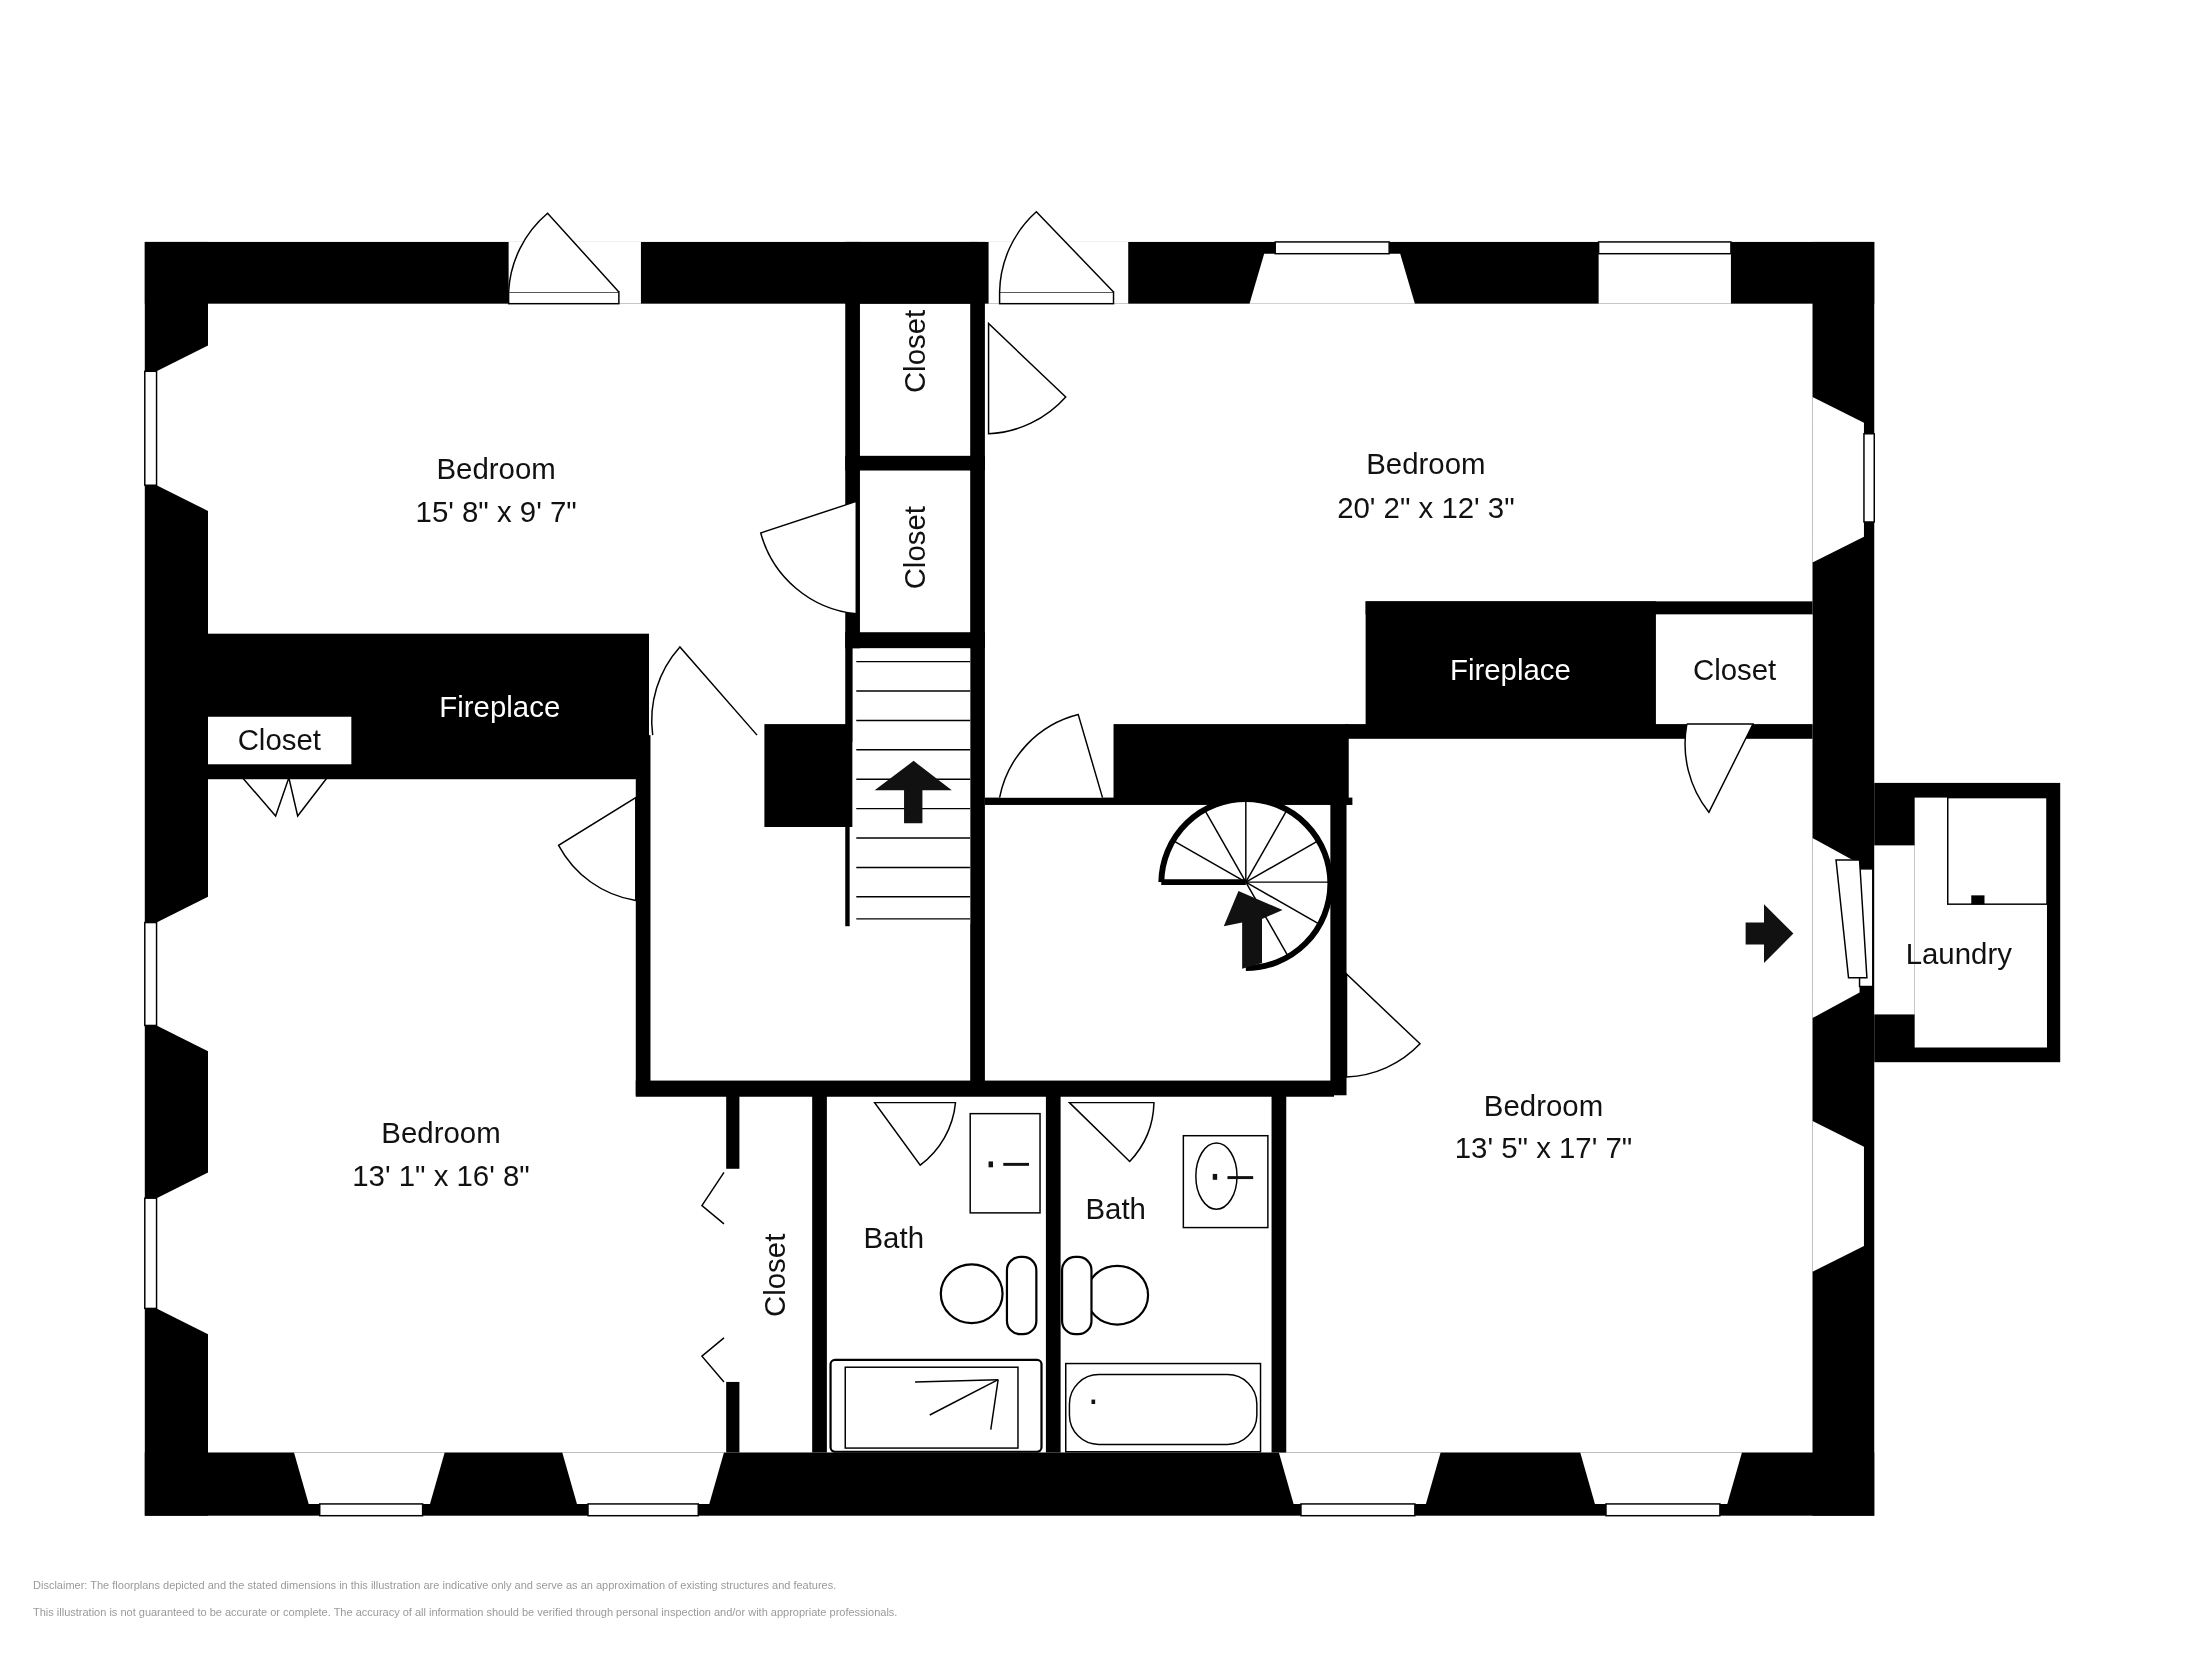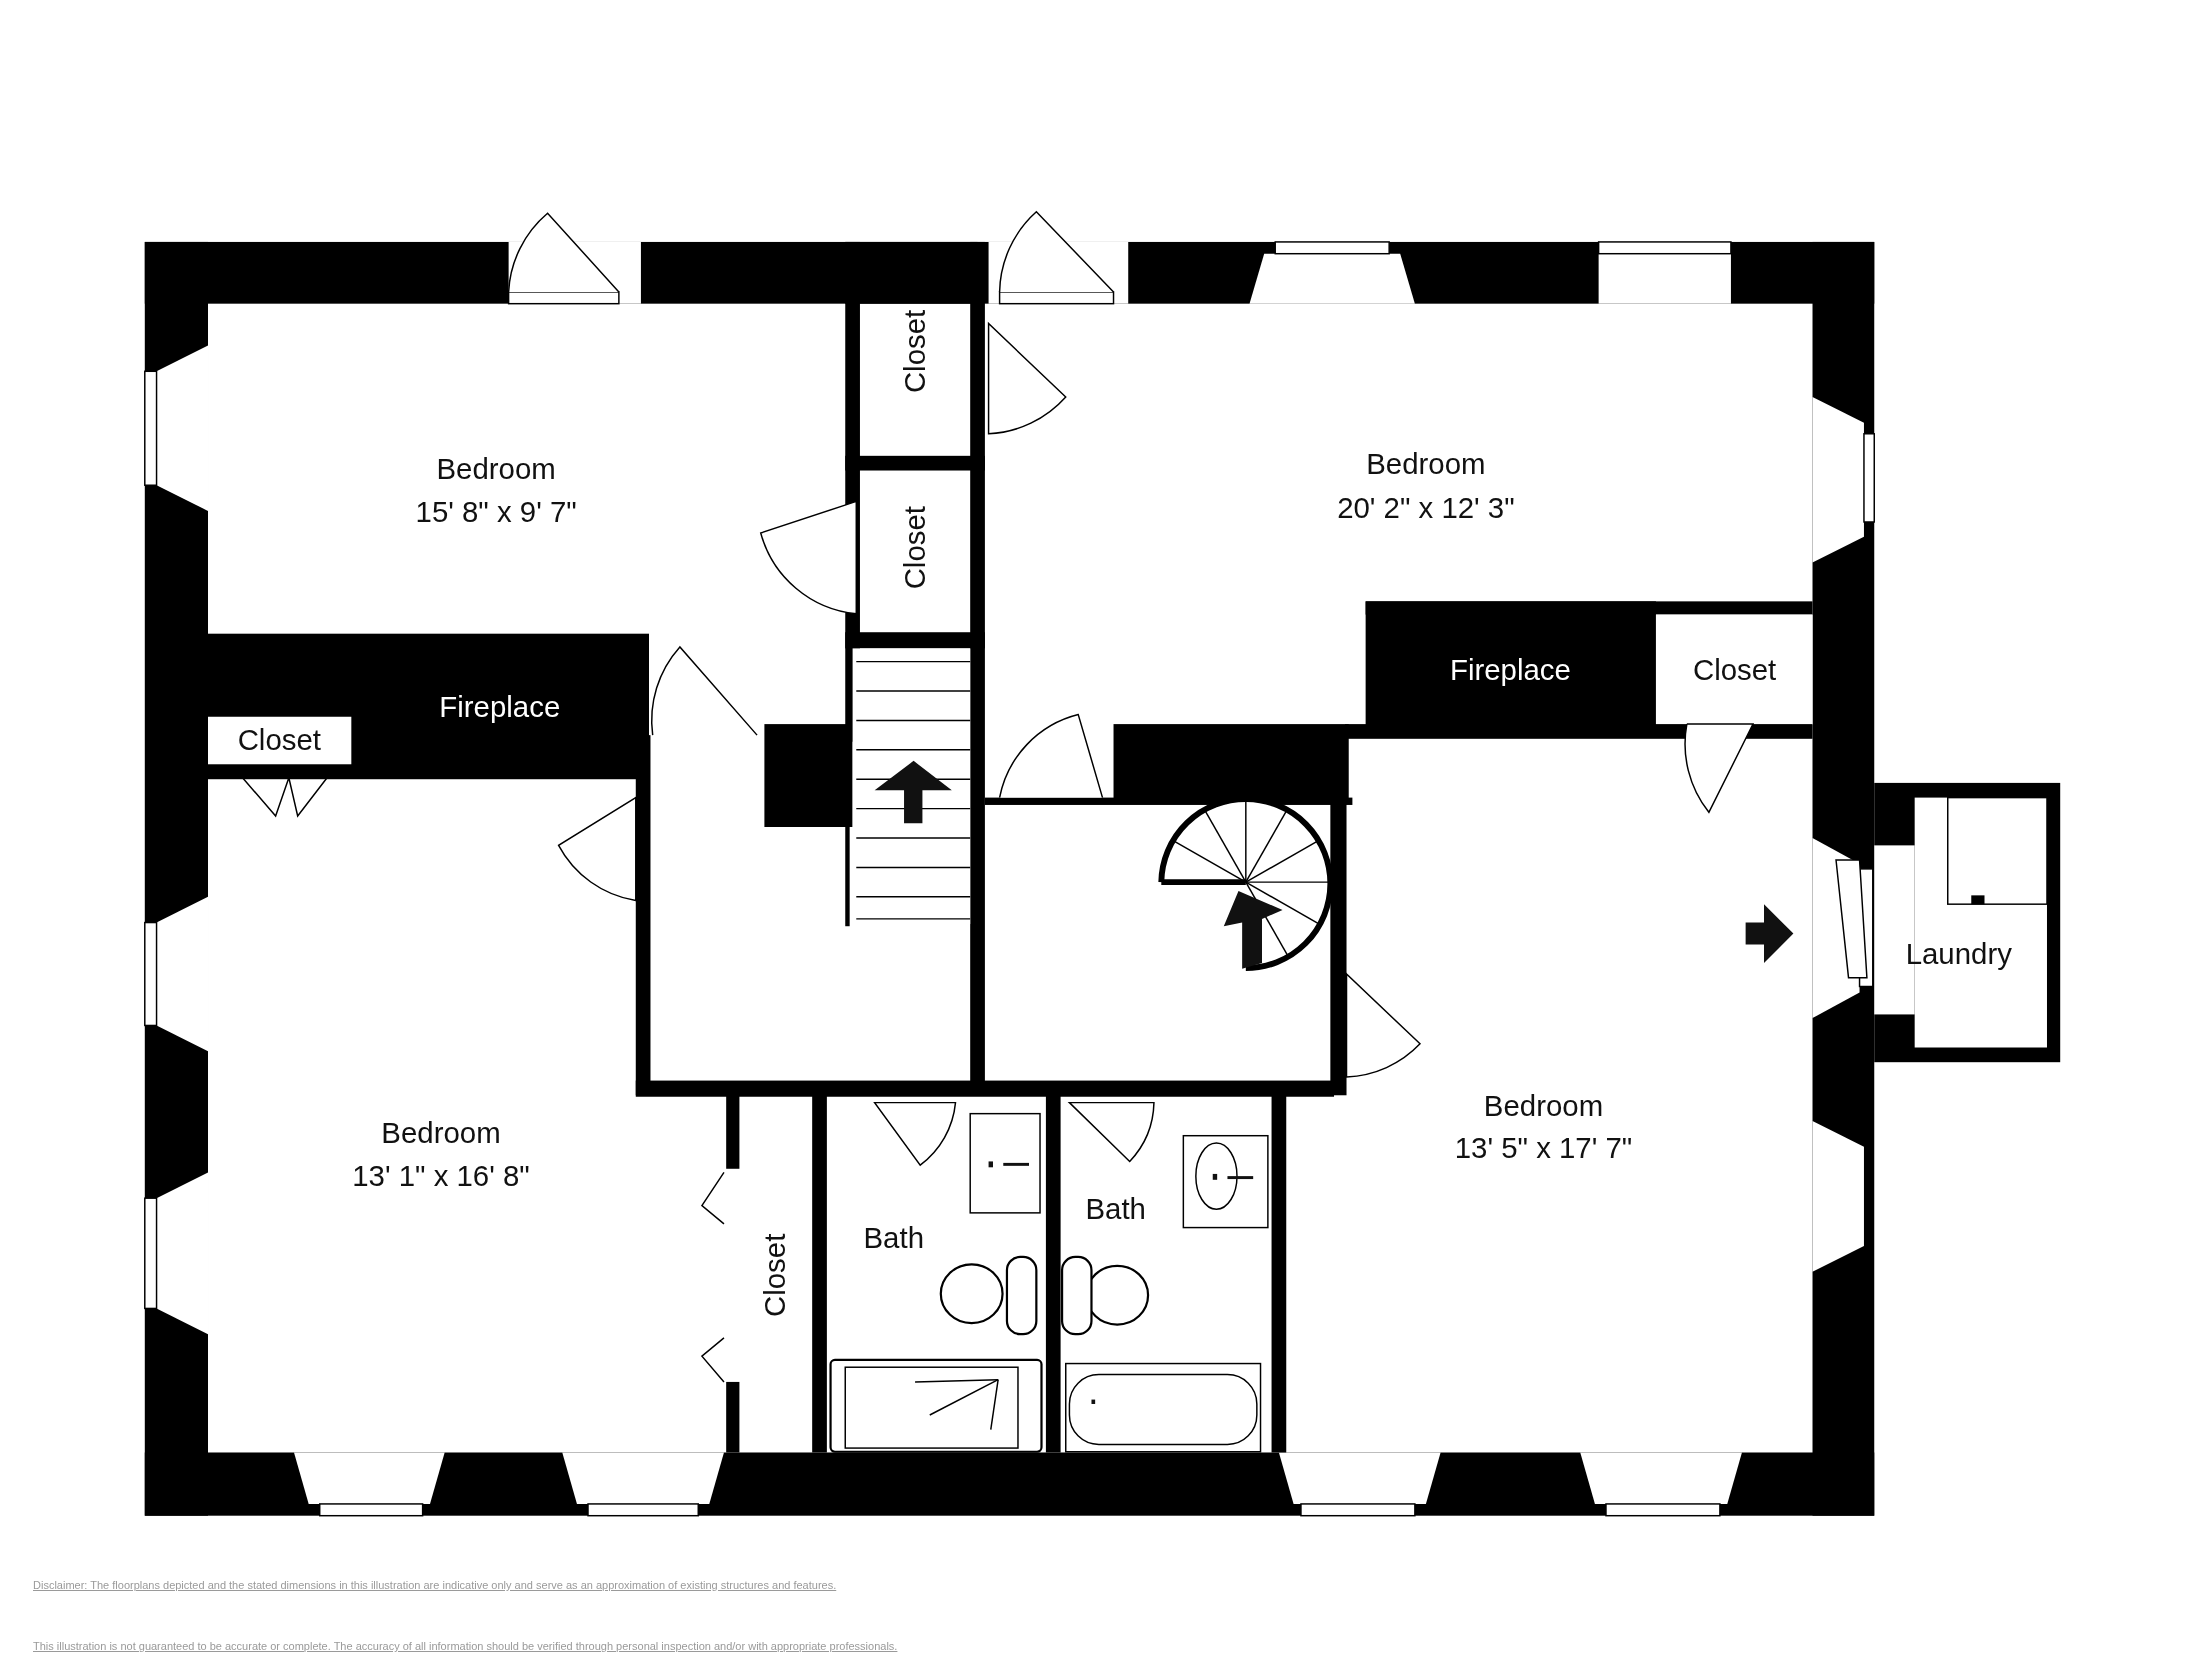--- a/index.html
+++ b/index.html
@@ -1,20 +1,20 @@
 <!DOCTYPE html>
 <html style="font-size:11.8px"><head>
 <meta charset="utf-8">
 <style>
   html, body { margin:0; padding:0; background:#ffffff; }
   body { width:2205px; height:1654px; position:relative; overflow:hidden; font-family:"Liberation Sans", sans-serif; }
   #plan { position:absolute; left:0; top:0; width:2205px; height:1654px; }
   .lbl { font-family:"Liberation Sans", sans-serif; font-size:40px; fill:#111; text-anchor:middle; }
   .lbl-w { fill:#ffffff; }
-  .disc { position:absolute; left:33px; font-size:11px; color:#9a9a9a; font-family:"Liberation Sans", sans-serif; white-space:nowrap;text-decoration:underline; }
+  .disc { position:absolute; left:33px; font-size:11px; color:#9a9a9a; font-family:"Liberation Sans", sans-serif; white-space:nowrap; }
   .wall { fill:#000; }
   .thin { fill:none; stroke:#000; stroke-width:3; }
   .win { fill:#fff; stroke:#000; stroke-width:2; }
 </style>
 </head>
 <body>
 
 <svg id="plan" viewBox="0 0 3000 2250" xmlns="http://www.w3.org/2000/svg">
 
   <g>
@@ -218,14 +218,14 @@
     <text class="lbl" x="380" y="1020">Closet</text>
     <text class="lbl" x="2360" y="925">Closet</text>
     <text class="lbl" transform="translate(1068,1735) rotate(-90)">Closet</text>
 
     <text class="lbl lbl-w" x="680" y="975">Fireplace</text>
     <text class="lbl lbl-w" x="2055" y="925">Fireplace</text>
   </g>
 </svg>
 
 <div class="disc" style="top:1579px">Disclaimer: The floorplans depicted and the stated dimensions in this illustration are indicative only and serve as an approximation of existing structures and features.</div>
-<div class="disc" style="top:1640px">This illustration is not guaranteed to be accurate or complete. The accuracy of all information should be verified through personal inspection and/or with appropriate professionals.</div>
+<div class="disc" style="top:1606px">This illustration is not guaranteed to be accurate or complete. The accuracy of all information should be verified through personal inspection and/or with appropriate professionals.</div>
 
 
 </body></html>

